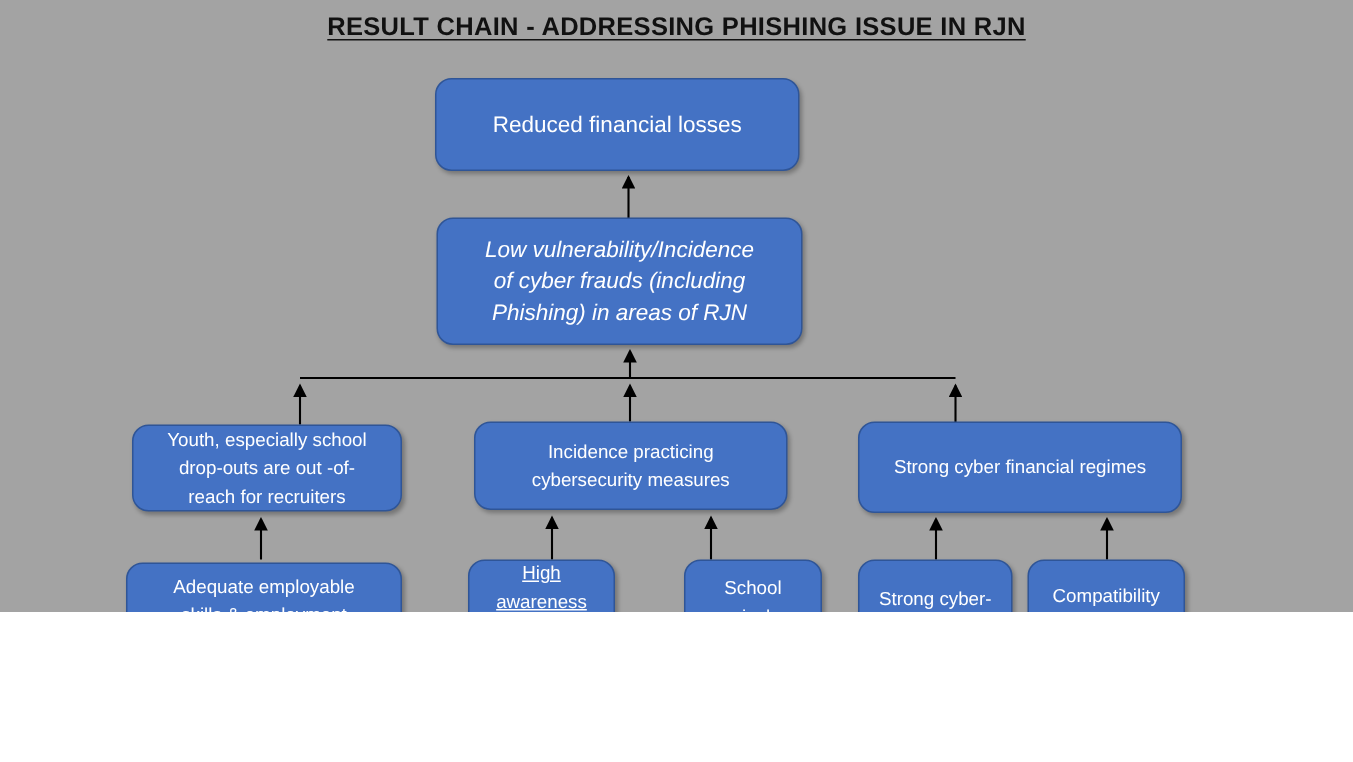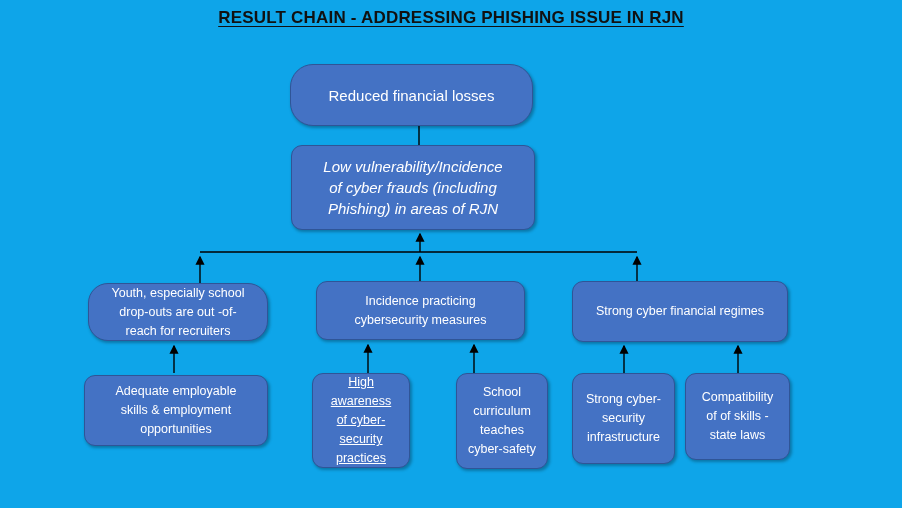--- a/index.html
+++ b/index.html
@@ -1,40 +1,40 @@
 <!DOCTYPE html>
 <html style="--box-fill: #4472C4; --box-border: #2F5597; --line-color: #000000;"><head>
 <meta charset="utf-8">
 <style>
   html,body{margin:0;padding:0;background:#fff;}
   #canvas{
-    position:relative;width:902px;height:508px;background:#0ea5e9;
+    position:relative;width:902px;height:408px;background:#a3a3a3;
     font-family:"Liberation Sans",sans-serif;overflow:hidden;
   }
   .page-title{
     position:absolute;left:0;top:8px;width:902px;text-align:center;
     font-size:17px;font-weight:bold;letter-spacing:.2px;color:#111;
     text-decoration:underline;text-underline-offset:3px;
   }
   .node{
     position:absolute;box-sizing:border-box;
     background:var(--box-fill,#4472C4);
     border:1.6px solid var(--box-border,#2F5597);
     border-radius:11px;color:#fff;
     display:flex;align-items:center;justify-content:center;
     text-align:center;white-space:pre-line;
     box-shadow:1.5px 2px 3px rgba(0,0,0,.28);
     padding:2px 6px;
   }
   .lvl1{font-size:15px;line-height:21px;}
   .lvl2{font-size:12.5px;line-height:19px;}
   
-  #n-impact    {left:290px;top:64px;width:243px;height:62px;border-radius:23px;}
+  #n-impact    {left:290px;top:52px;width:243px;height:62px;}
   #n-outcome   {left:291px;top:145px;width:244px;height:85px;font-style:italic;}
-  #n-youth     {left:88px; top:283px;width:180px;height:58px;border-radius:20px;}
+  #n-youth     {left:88px; top:283px;width:180px;height:58px;}
   #n-households{left:316px;top:281px;width:209px;height:59px;}
   #n-regimes   {left:572px;top:281px;width:216px;height:61px;}
   #n-skills    {left:84px; top:375px;width:184px;height:71px;}
   #n-awareness {left:312px;top:373px;width:98px; height:95px;text-decoration:underline;}
   #n-school    {left:456px;top:373px;width:92px; height:96px;}
   #n-infra     {left:572px;top:373px;width:103px;height:91px;}
   #n-compat    {left:685px;top:373px;width:105px;height:87px;}
   #connectors{position:absolute;left:0;top:0;width:902px;height:508px;pointer-events:none;}
   #connectors line, #connectors polyline{stroke:var(--line-color,#000);stroke-width:1.4;fill:none;}
 </style>

